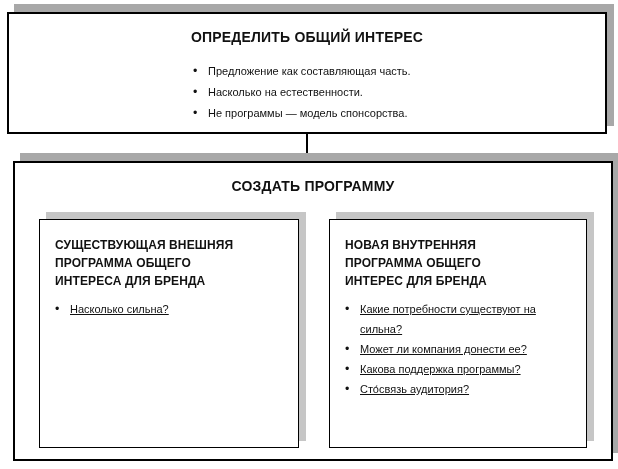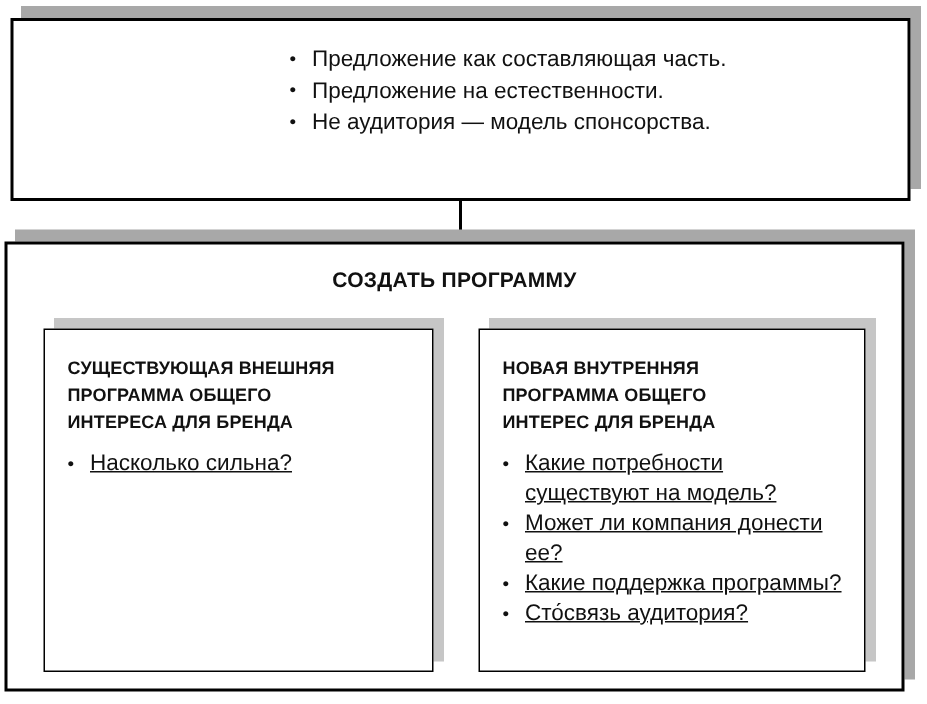--- a/index.html
+++ b/index.html
@@ -29,33 +29,33 @@
   }
 
   .box {
     position: absolute;
     background: var(--background);
     border: 2px solid var(--border);
     box-shadow: 7px -8px 0 var(--outer-shadow);
     z-index: 1;
   }
   .top-box  { left: 7px; top: 12px;  width: 600px; height: 122px; }
-  .bottom-box { left: 3px; top: 161px; width: 600px; height: 300px; }
+  .bottom-box { left: 13px; top: 161px; width: 600px; height: 300px; }
 
   .box-title {
     margin: 15px 8px 0 8px;
     text-align: center;
     font-size: 14px;
     font-weight: bold;
     line-height: 17px;
     letter-spacing: 0.2px;
     color: var(--text);
   }
 
-  .bullets { list-style: none; margin: 0; padding: 0; font-size: 15px; }
+  .bullets { list-style: none; margin: 0; padding: 0; font-size: 11px; }
   .bullets li { position: relative; padding-left: 15px; }
   .bullets li::before {
     content: "\2022";
     position: absolute;
     left: 0; top: 0;
     font-size: 12.5px;
   }
 
   .top-bullets { margin: 15px 10px 0 184px; }
   .top-bullets li { line-height: 21px; }
@@ -85,24 +85,25 @@
   .card-bullets li { line-height: 20px; }
 </style>
 </head>
 <body>
 
 <div class="canvas">
 
   <div class="connector"></div>
 
   <section class="box top-box">
+    <h2 class="box-title">ОПРЕДЕЛИТЬ ОБЩИЙ ИНТЕРЕС</h2>
     <ul class="bullets top-bullets">
       <li>Предложение как составляющая часть.</li>
-      <li>Предложение на естественности.</li>
-      <li>Не аудитория — модель спонсорства.</li>
+      <li>Насколько на естественности.</li>
+      <li>Не программы — модель спонсорства.</li>
     </ul>
   </section>
 
   <section class="box bottom-box">
     <h2 class="box-title">СОЗДАТЬ ПРОГРАММУ</h2>
 
     <div class="cards">
 
       <div class="card card-left">
         <h3 class="card-heading">СУЩЕСТВУЮЩАЯ ВНЕШНЯЯ
@@ -111,23 +112,23 @@
         <ul class="bullets card-bullets">
           <li>Насколько сильна?</li>
         </ul>
       </div>
 
       <div class="card card-right">
         <h3 class="card-heading">НОВАЯ ВНУТРЕННЯЯ
 ПРОГРАММА ОБЩЕГО
 ИНТЕРЕС ДЛЯ БРЕНДА</h3>
         <ul class="bullets card-bullets">
-          <li>Какие потребности существуют на модель?</li>
+          <li>Какие потребности существуют на сильна?</li>
           <li>Может ли компания донести ее?</li>
-          <li>Какие поддержка программы?</li>
+          <li>Какова поддержка программы?</li>
           <li>Сто́связь аудитория?</li>
         </ul>
       </div>
 
     </div>
   </section>
 
 </div>
 
 </body></html>

